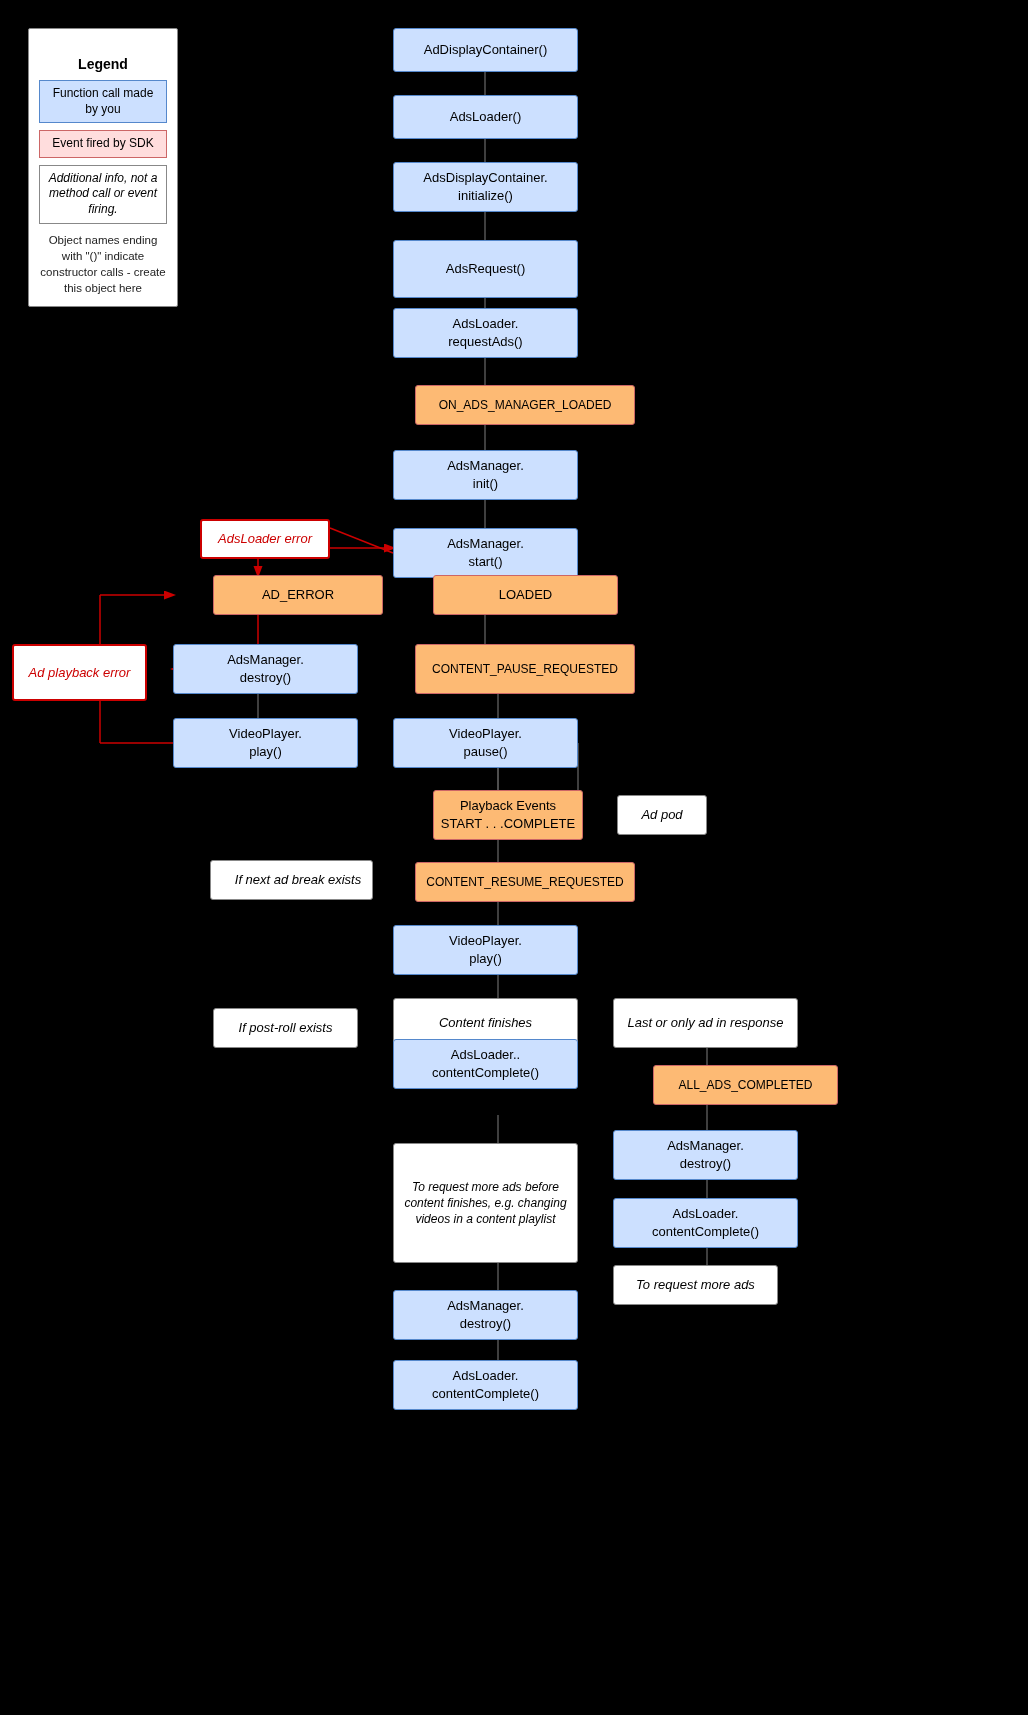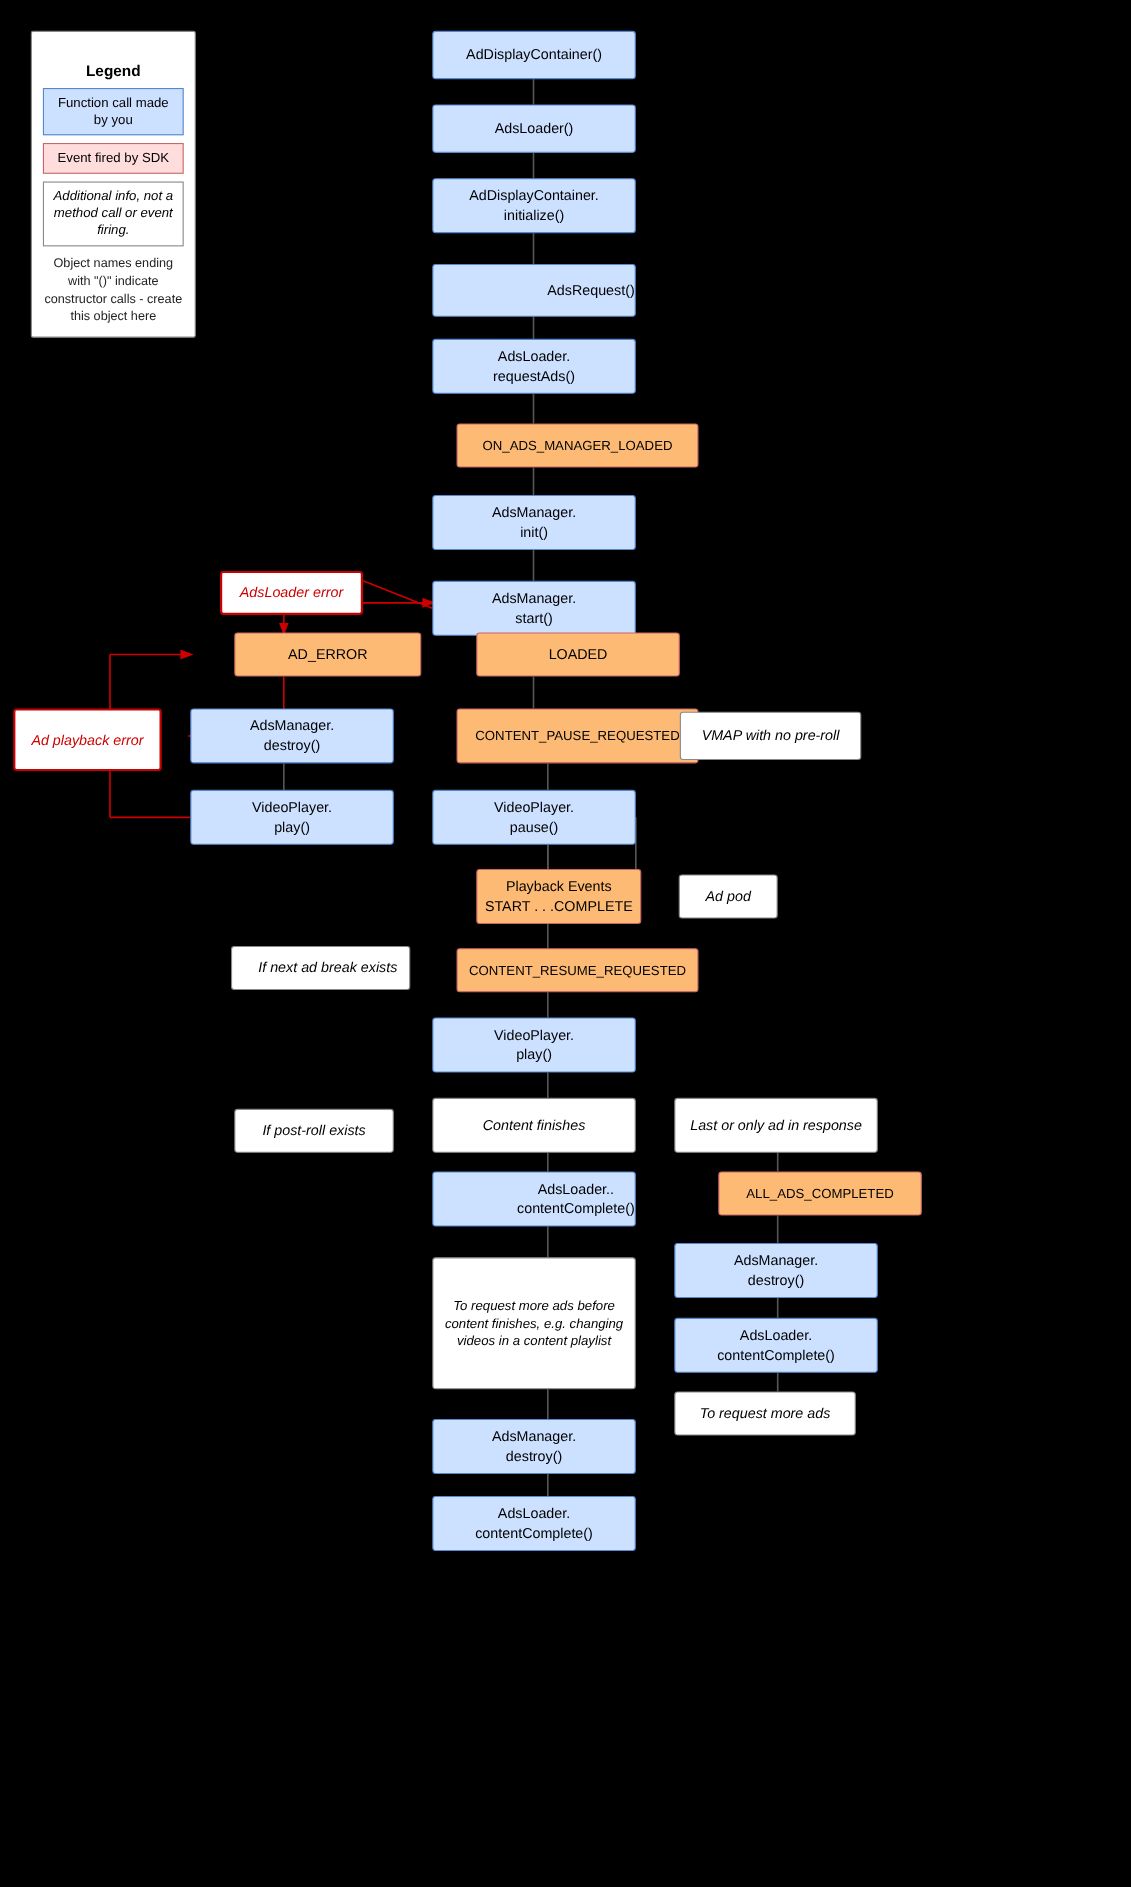--- a/index.html
+++ b/index.html
@@ -181,25 +181,25 @@
 
   <div class="node node-blue" style="left:393px;top:28px;width:185px;height:44px;">
     <span>AdDisplayContainer()</span>
   </div>
 
   <div class="node node-blue" style="left:393px;top:95px;width:185px;height:44px;">
     <span>AdsLoader()</span>
   </div>
 
   <div class="node node-blue" style="left:393px;top:162px;width:185px;height:50px;">
-    <span style="white-space:pre-line;">AdDisplayContainer.
+    <span style="white-space:pre-line;">AdsDisplayContainer.
 initialize()</span>
   </div>
 
-  <div class="node node-blue" style="left:393px;top:240px;width:185px;height:48px;justify-content:flex-end;">
+  <div class="node node-blue" style="left:393px;top:240px;width:185px;height:58px;">
     <span>AdsRequest()</span>
   </div>
 
   <div class="node node-blue" style="left:393px;top:308px;width:185px;height:50px;">
     <span style="white-space:pre-line;">AdsLoader.
 requestAds()</span>
   </div>
 
   <div class="node node-pink" style="left:375px;top:385px;width:220px;height:40px;">
     <span style="font-size:12px;">ON_ADS_MANAGER_LOADED</span>
@@ -233,23 +233,20 @@
 
   <div class="node node-blue" style="left:173px;top:644px;width:185px;height:50px;">
     <span style="white-space:pre-line;">AdsManager.
 destroy()</span>
   </div>
 
   <div class="node node-pink" style="left:375px;top:644px;width:220px;height:50px;">
     <span style="font-size:12px;">CONTENT_PAUSE_REQUESTED</span>
   </div>
 
-  <div class="node node-white" style="left:618px;top:647px;width:165px;height:44px;">
-    <span>VMAP with no pre-roll</span>
-  </div>
 
   <div class="node node-blue" style="left:173px;top:718px;width:185px;height:50px;">
     <span style="white-space:pre-line;">VideoPlayer.
 play()</span>
   </div>
 
   <div class="node node-blue" style="left:393px;top:718px;width:185px;height:50px;">
     <span style="white-space:pre-line;">VideoPlayer.
 pause()</span>
   </div>
@@ -285,21 +282,21 @@
   </div>
 
   <div class="node node-white" style="left:613px;top:998px;width:185px;height:50px;">
     <span>Last or only ad in response</span>
   </div>
 
   <div class="node node-pink" style="left:613px;top:1065px;width:185px;height:40px;">
     <span style="font-size:12px;">ALL_ADS_COMPLETED</span>
   </div>
 
-  <div class="node node-blue" style="left:393px;top:1065px;width:185px;height:50px;justify-content:flex-end;">
+  <div class="node node-blue" style="left:393px;top:1039px;width:185px;height:50px;">
     <span style="white-space:pre-line;">AdsLoader..
 contentComplete()</span>
   </div>
 
   <div class="node node-blue" style="left:613px;top:1130px;width:185px;height:50px;">
     <span style="white-space:pre-line;">AdsManager.
 destroy()</span>
   </div>
 
   <div class="node node-white" style="left:393px;top:1143px;width:185px;height:120px;font-style:italic;font-size:12px;padding:8px;">

